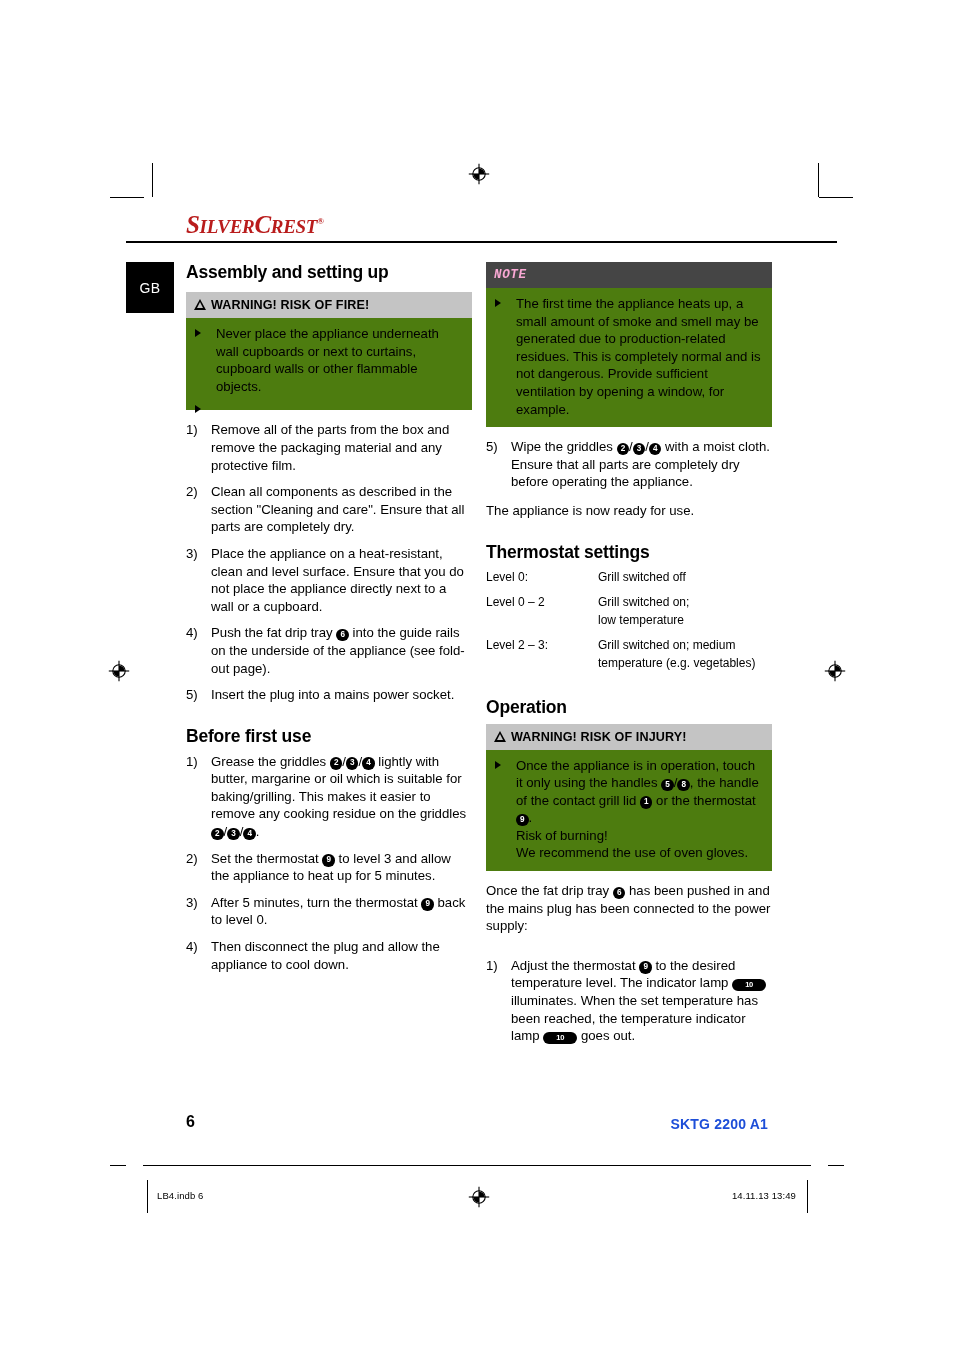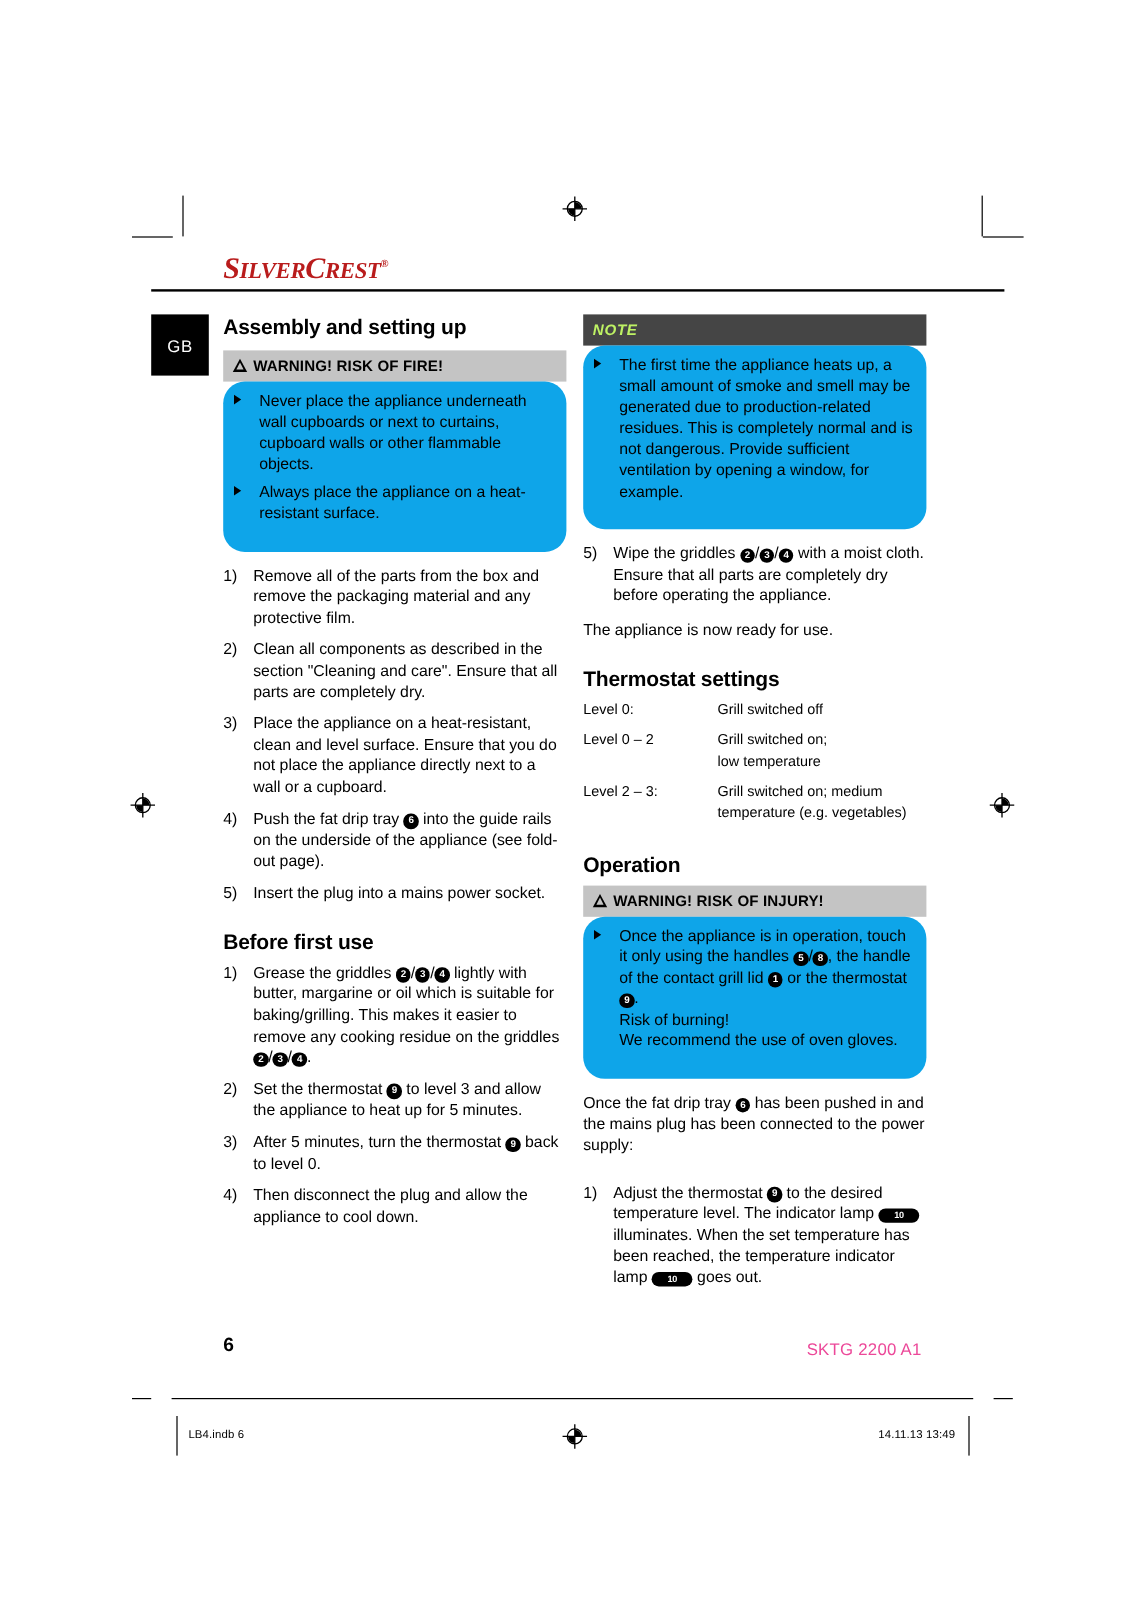--- a/index.html
+++ b/index.html
@@ -94,28 +94,28 @@
   .callout { margin-bottom: 11px; }
   .callout .cap {
     font-size: 12.6px;
     font-weight: bold;
     padding: 6px 8px 6px 8px;
     letter-spacing: 0.1px;
   }
   .callout.warning .cap { background: #c4c4c4; color: #000; }
   .callout.note .cap {
     background: #454545;
-    color: #bef264;
+    color: #f9a8d4;
     font-style: italic;
     letter-spacing: 0.6px;
+    font-family: Liberation Mono, monospace;
   }
   .callout .body {
-    background: #0ea5e9;
-    padding: 7px 10px 23px 8px;
-    border-radius: 18px;
+    background: #4d7c0f;
+    padding: 7px 10px 9px 8px;
   }
   .tri {
     display: inline-block;
     width: 0; height: 0;
     border-left: 6px solid transparent;
     border-right: 6px solid transparent;
     border-bottom: 11px solid #000;
     position: relative;
     margin-right: 5px;
     vertical-align: -1px;
@@ -218,22 +218,22 @@
     left: 186px;
     top: 1113px;
     font-size: 16px;
     font-weight: bold;
   }
   .model {
     position: absolute;
     right: 186px;
     top: 1116px;
     font-size: 14px;
-    font-weight: normal;
-    color: #ec4899;
+    font-weight: bold;
+    color: #1d4ed8;
     letter-spacing: 0.2px;
   }
   .foot-rule {
     position: absolute;
     left: 143px;
     top: 1165px;
     width: 668px;
     height: 1px;
     background: #000;
   }
@@ -312,21 +312,21 @@
 
   <div class="col col-left">
 
     <h2 class="section">Assembly and setting up</h2>
 
     <div class="callout warning">
       <div class="cap"><span class="tri"></span><span>WARNING! RISK OF FIRE!</span></div>
       <div class="body">
         <div class="bullets">
           <div class="bullet"><span class="arrow"></span><span>Never place the appliance underneath wall cupboards or next to curtains, cupboard walls or other flammable objects.</span></div>
-          <div class="bullet"><span class="arrow"></span><span>Always place the appliance on a heat-resistant surface.</span></div>
+          <div class="bullet"><span class="arrow"></span></div>
         </div>
       </div>
     </div>
 
     <ol class="numlist">
       <li><span class="num">1)</span><span>Remove all of the parts from the box and remove the packaging material and any protective film.</span></li>
       <li><span class="num">2)</span><span>Clean all components as described in the section "Cleaning and care". Ensure that all parts are completely dry.</span></li>
       <li><span class="num">3)</span><span>Place the appliance on a heat-resistant, clean and level surface. Ensure that you do not place the appliance directly next to a wall or a cupboard.</span></li>
       <li><span class="num">4)</span><span>Push the fat drip tray </span><span class="ref">6</span><span> into the guide rails on the underside of the appliance (see fold-out page).</span></li>
       <li><span class="num">5)</span><span>Insert the plug into a mains power socket.</span></li>

